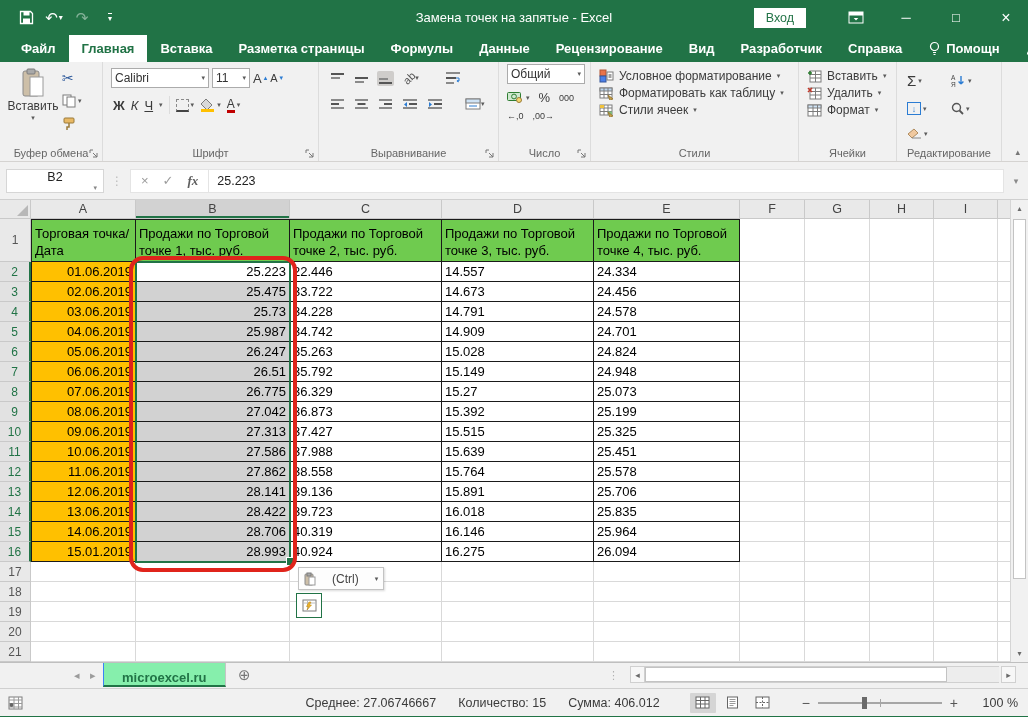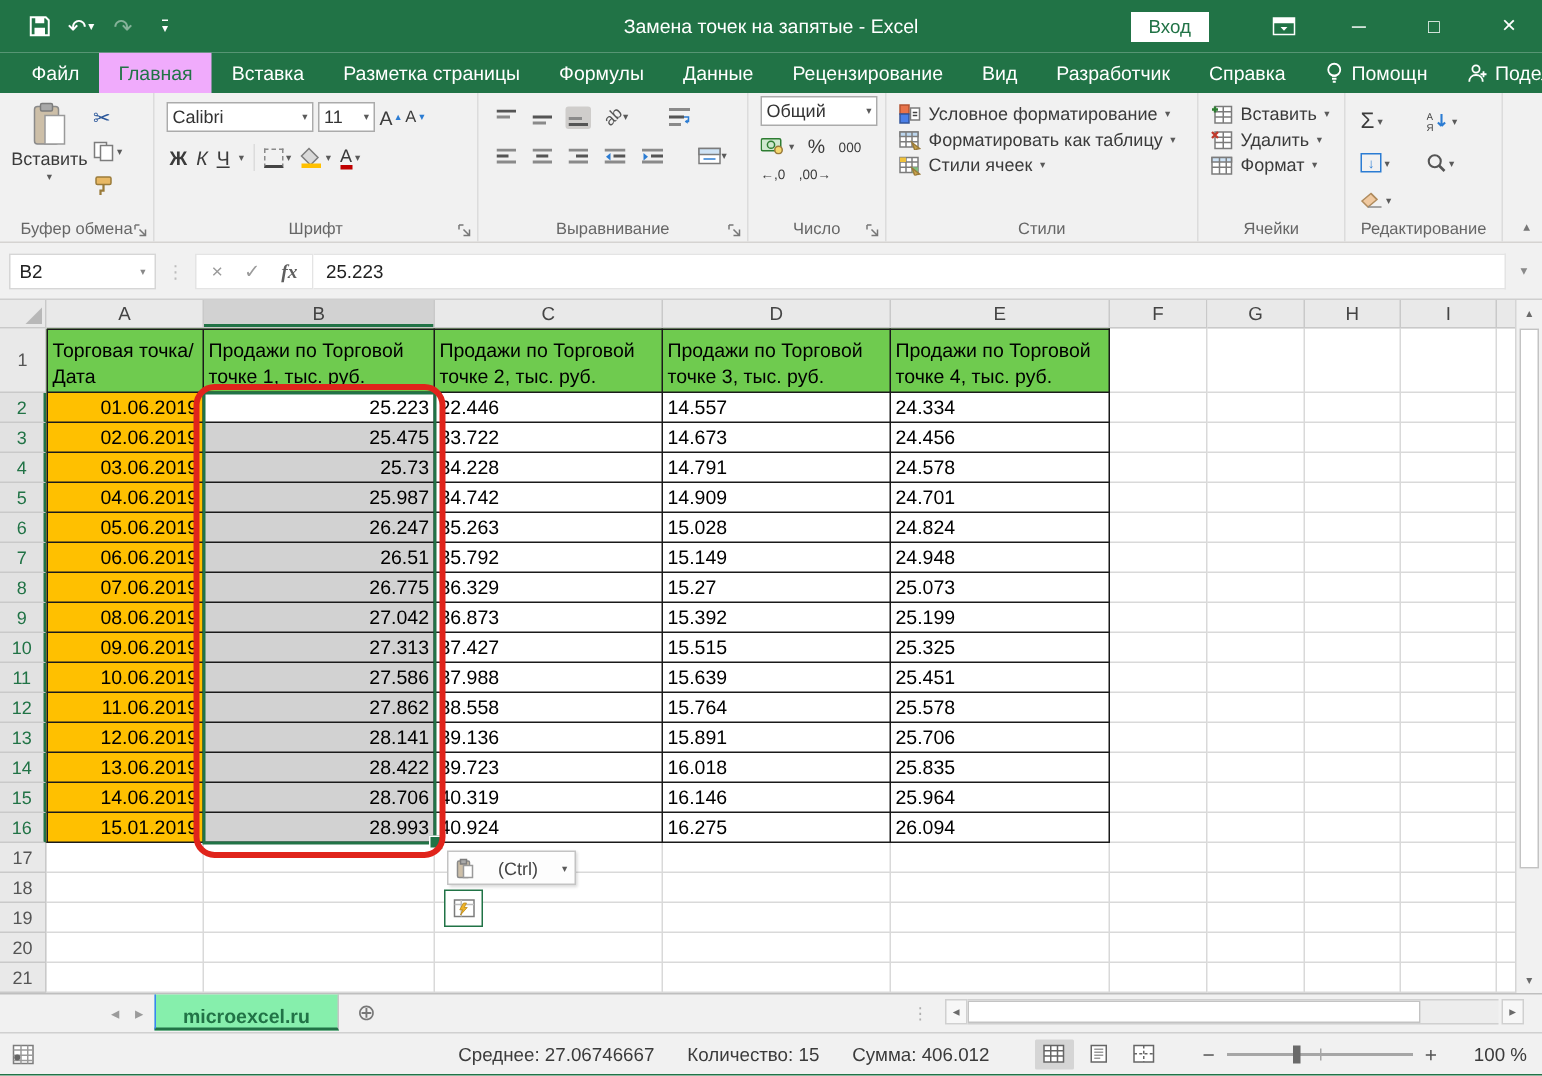--- a/index.html
+++ b/index.html
@@ -16,22 +16,22 @@
   .qbtn.dim{opacity:.45;}
   .qat-more{border-top:1px solid #fff;font-size:8px;line-height:8px;padding-top:1px;}
   .win-title{position:absolute;left:0;right:0;text-align:center;font-size:13px;color:#fff;pointer-events:none;}
   .tb-right{margin-left:auto;display:flex;align-items:center;gap:22px;z-index:2;padding-right:8px;}
   .signin{background:#fff;color:#217346;border:none;font-size:12.5px;padding:3px 12px;margin-right:14px;font-family:inherit;}
   .winbtn{width:28px;height:26px;display:flex;align-items:center;justify-content:center;color:#fff;font-size:13px;}
   .ribbon-display svg{display:block;}
 
   
   .tabrow{height:27px;background:#217346;display:flex;align-items:stretch;padding-left:8px;flex:0 0 auto;}
-  .tab{display:flex;align-items:center;gap:5px;padding:0 13px;font-size:13px;color:#fff;cursor:default;white-space:nowrap;}
-  .tab.active{background:#f0abfc;color:#217346;}
+  .tab{display:flex;align-items:center;gap:5px;padding:0 13px;font-size:13px;color:#fff;cursor:default;white-space:nowrap;font-weight:bold;}
+  .tab.active{background:#ffffff;color:#217346;}
   .tab svg{flex:0 0 auto;}
 
   
   .ribbon{height:99px;background:#f1f1f1;border-bottom:1px solid #d5d3d1;display:flex;flex:0 0 auto;position:relative;}
   .group{position:relative;border-right:1px solid #dcdcdc;display:flex;flex-direction:column;box-sizing:border-box;}
   .g-body{flex:1;position:relative;padding-top:4px;}
   .g-foot{height:17px;font-size:11px;color:#666;display:flex;align-items:center;justify-content:center;position:relative;flex:0 0 auto;}
   .launcher{position:absolute;right:3px;bottom:2px;width:10px;height:10px;}
   .rbtn{display:inline-flex;align-items:center;justify-content:center;color:#3b3b3b;font-size:12px;gap:2px;cursor:default;}
   .caret{font-size:7px;color:#5a5a5a;}
@@ -51,21 +51,21 @@
   .icbtn{display:inline-flex;align-items:center;justify-content:center;padding:2px;border-radius:2px;}
   .icbtn.pressed{background:#cfcdcb;}
   .num-col{display:flex;flex-direction:column;gap:6px;padding:2px 6px 0 8px;}
   .num-icons{display:flex;gap:9px;align-items:center;font-size:12px;color:#3b3b3b;}
   .tiny{font-size:9px;letter-spacing:0;color:#3b3b3b;}
   .stylerow{display:flex;align-items:center;gap:5px;font-size:12px;color:#3b3b3b;padding:3px 0 0 8px;white-space:nowrap;}
   .collapse{position:absolute;right:8px;bottom:4px;color:#777;font-size:9px;}
 
   
   .fbar{height:38px;background:#f1f1f1;display:flex;align-items:center;padding:0 0 0 6px;border-bottom:1px solid #cfcfcf;flex:0 0 auto;box-sizing:border-box;}
-  .namebox{width:98px;height:24px;background:#fff;border:1px solid #d6d6d6;display:flex;align-items:center;font-size:12.5px;color:#222;padding:0 6px;box-sizing:border-box;}
+  .namebox{width:98px;height:24px;background:#fff;border:1px solid #d6d6d6;display:flex;align-items:center;font-size:12.5px;color:#222;padding:0 6px;box-sizing:border-box;flex-direction:column;}
   .namebox .caret{margin-left:auto;color:#888;}
   .fdots{color:#bdbdbd;font-size:12px;padding:0 7px;}
   .fbtns{display:flex;align-items:center;gap:14px;background:#fff;border:1px solid #e4e4e4;height:24px;padding:0 10px;box-sizing:border-box;}
   .fbtn{color:#9b9b9b;font-size:13px;}
   .fx{color:#5f5f5f;font-style:italic;font-family:"Liberation Serif",serif;font-weight:bold;}
   .finput{flex:1;background:#fff;height:24px;border:1px solid #e4e4e4;border-left:none;display:flex;align-items:center;font-size:12.5px;color:#222;padding:0 8px;box-sizing:border-box;}
   .fexpand{width:24px;color:#8a8a8a;font-size:9px;text-align:center;}
 
   
   .gridwrap{position:relative;height:462px;flex:0 0 auto;background:#fff;}

